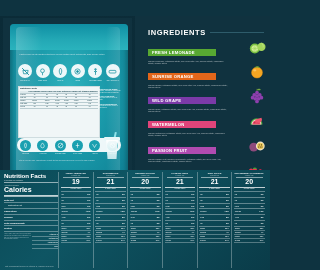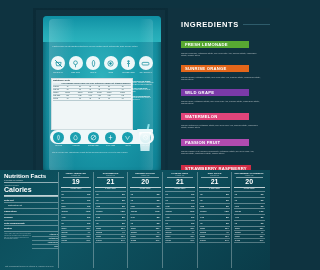--- a/index.html
+++ b/index.html
@@ -5,22 +5,22 @@
   html,body{margin:0;padding:0;}
   body{
     width:270px;height:270px;overflow:hidden;
     background:#0e3340;
     font-family:"Liberation Sans",sans-serif;
     -webkit-font-smoothing:antialiased;
   }
   #root{position:relative;width:270px;height:270px;}
 
   
-  .top{position:absolute;left:0;top:8px;width:270px;height:170px;
-       background:#0ea5e9;display:flex;margin-left:33px;}
+  .top{position:absolute;left:0;top:16px;width:270px;height:170px;
+       background:#0ea5e9;display:flex;}
 
   
   .bagpanel{position:relative;width:135px;height:170px;
             background:linear-gradient(165deg,#0b2b37 0%,#0d2f3c 100%);
             overflow:hidden;}
   .bagframe{position:absolute;left:3px;top:2px;width:129px;height:166px;
             background:#10323f;}
   .bag{position:absolute;left:10px;top:8px;width:118px;height:158px;
        border-radius:4px 4px 6px 6px;
        background:

